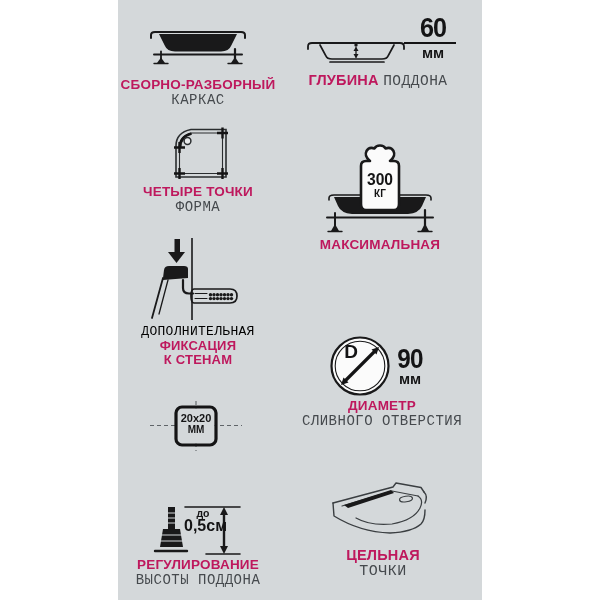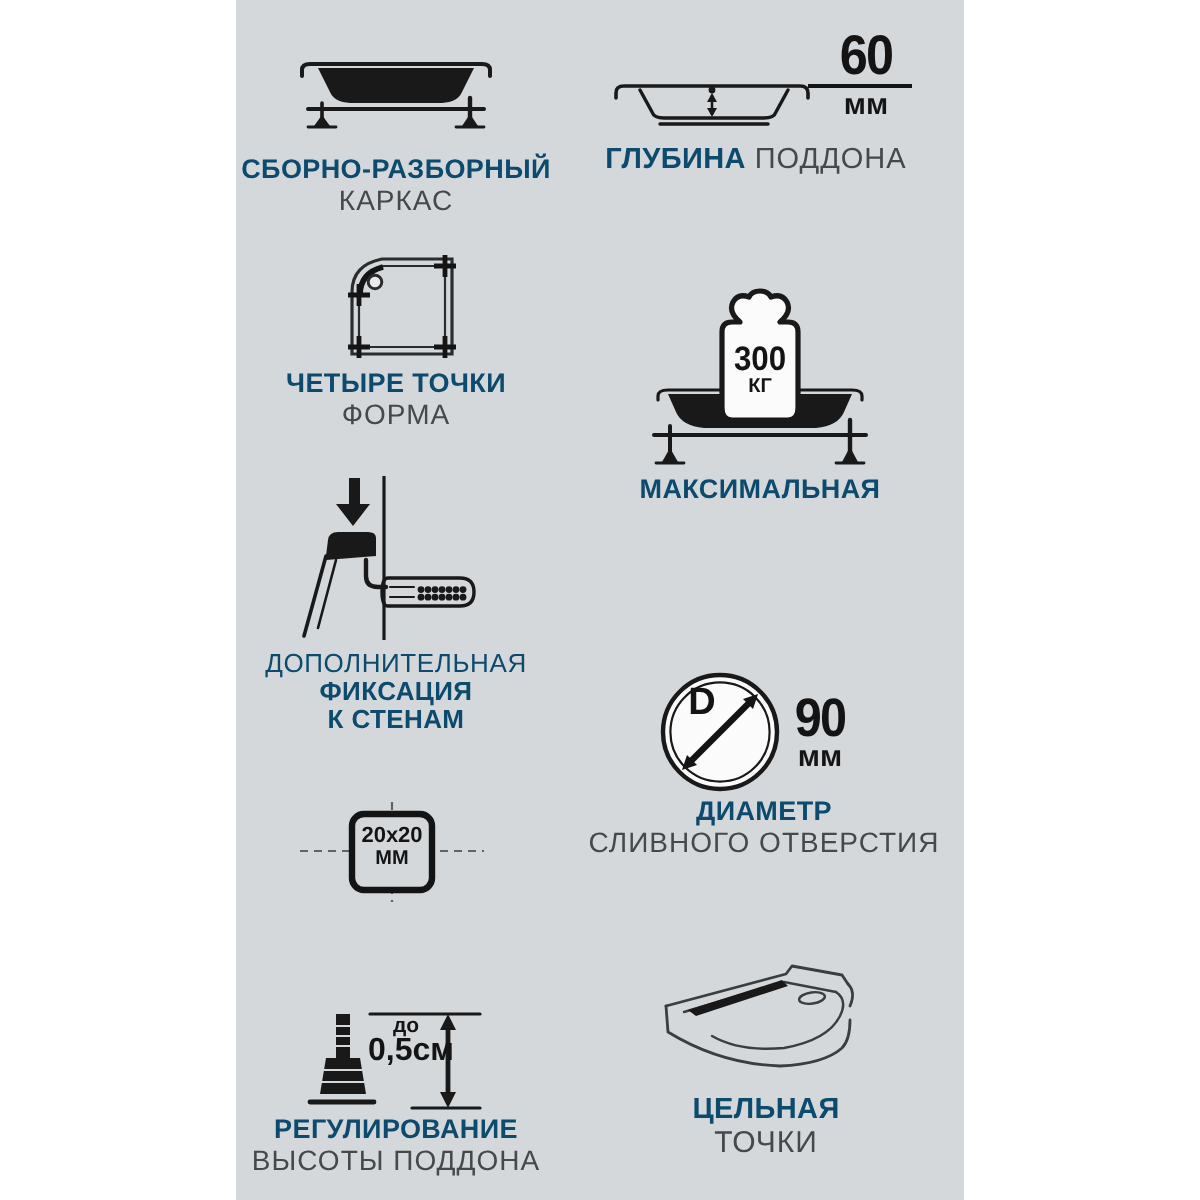--- a/index.html
+++ b/index.html
@@ -7,23 +7,23 @@
     width:600px;height:600px;position:relative;overflow:hidden;
     background:#ffffff;
     font-family:"Liberation Sans","DejaVu Sans",sans-serif;
     -webkit-font-smoothing:antialiased;
   }
   .panel{position:absolute;left:118px;top:0;width:364px;height:600px;background:#d4d8da;}
   .feat{position:absolute;}
   .icon-wrap{position:absolute;}
   svg{display:block;}
   .cap{position:absolute;left:0;right:0;text-align:center;line-height:15.5px;}
-  .cap-b{font-weight:700;color:#0c4a6e;font-size:13.5px;letter-spacing:.2px;}
-  .cap-r{font-weight:400;color:#45494d;font-size:14px;letter-spacing:.5px;}
-  .cap-pre{font-weight:400;color:#0c4a6e;font-size:13px;letter-spacing:.3px;}
+  .cap-b{font-weight:700;color:#be185d;font-size:13.5px;letter-spacing:.2px;}
+  .cap-r{font-weight:400;color:#45494d;font-size:14px;letter-spacing:.5px;font-family:Liberation Mono, monospace;}
+  .cap-pre{font-weight:400;color:#000000;font-size:13px;letter-spacing:.3px;font-family:Liberation Mono, monospace;}
   .num-big{position:absolute;font-weight:700;color:#141415;font-size:28px;line-height:28px;
            text-align:center;transform:scaleX(.9);transform-origin:center;letter-spacing:-1px;}
   .num-unit{position:absolute;font-weight:700;color:#141415;font-size:15px;line-height:15px;text-align:center;}
   .dim-line{position:absolute;border-top:2.4px solid #141415;}
   .in-label{position:absolute;font-weight:700;color:#141415;text-align:center;}
 </style>
 </head>
 <body>
 
 <div class="panel">

